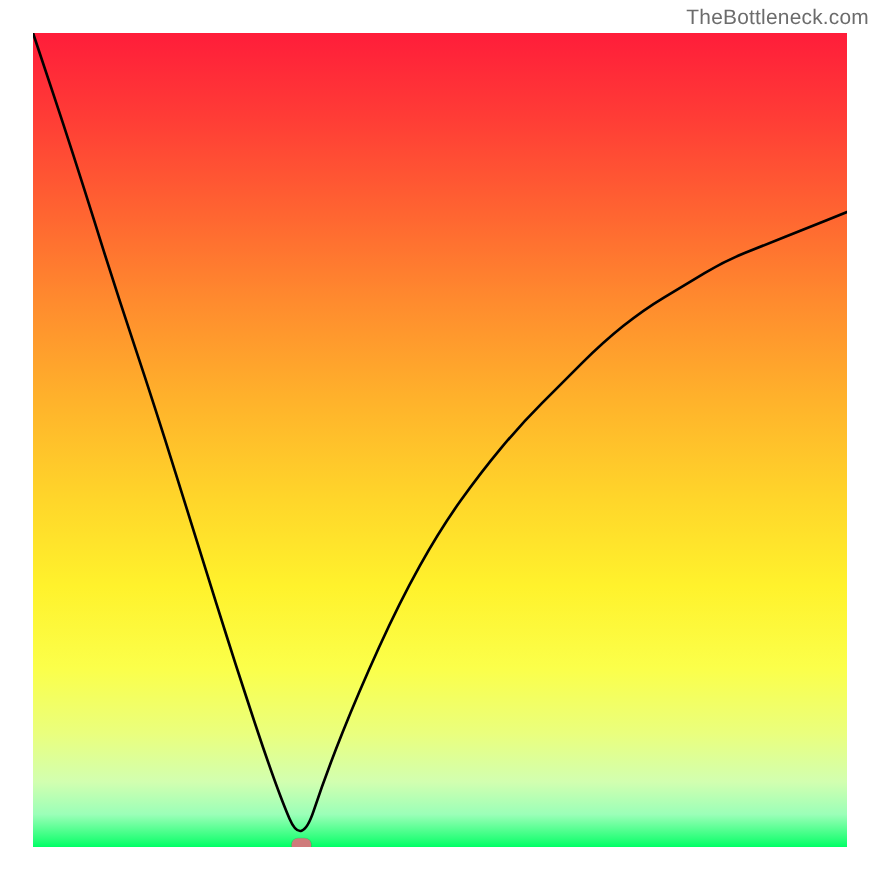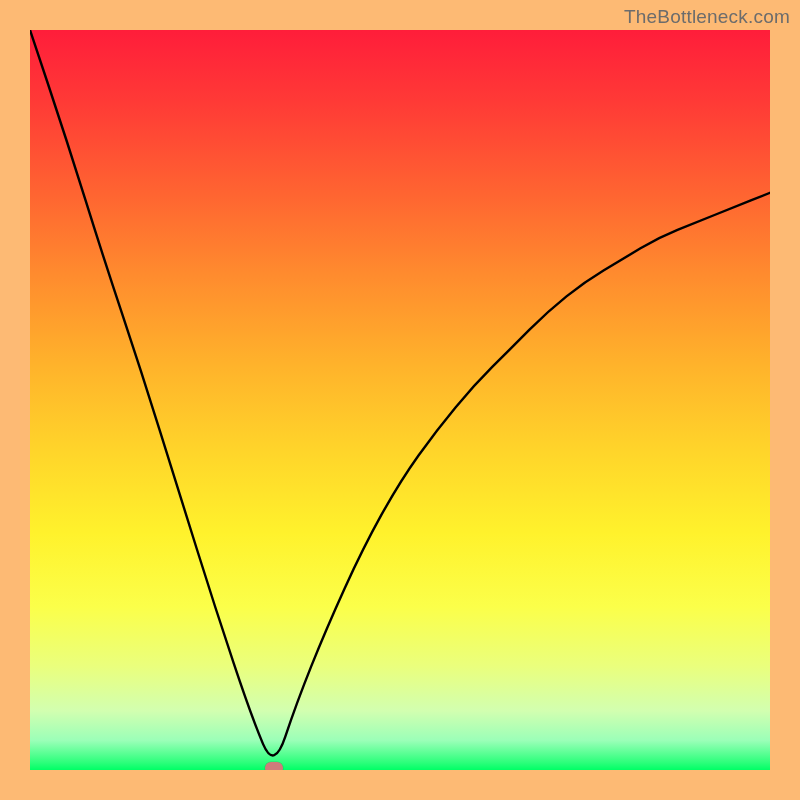--- a/index.html
+++ b/index.html
@@ -10,21 +10,21 @@
     background: #000;
     overflow: hidden;
     font-family: Arial, Helvetica, sans-serif;
   }
   .frame {
     position: absolute;
     top: 0;
     left: 0;
     width: 800px;
     height: 800px;
-    background: #fdba74;
+    background: #ffffff;
   }
   .plot {
     position: absolute;
     top: 30px;
     left: 30px;
     width: 740px;
     height: 740px;
     overflow: hidden;
   }
   .gradient {

